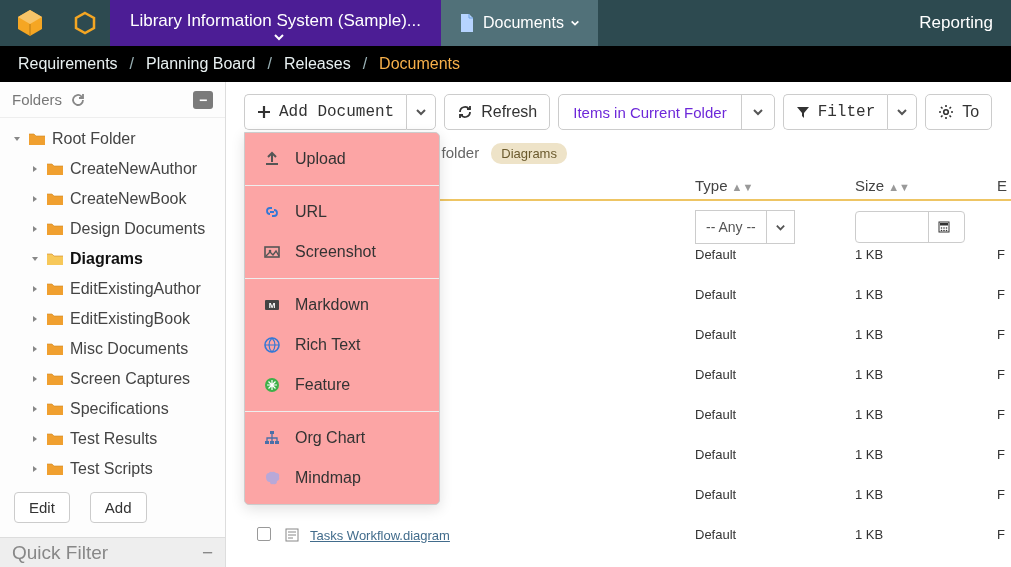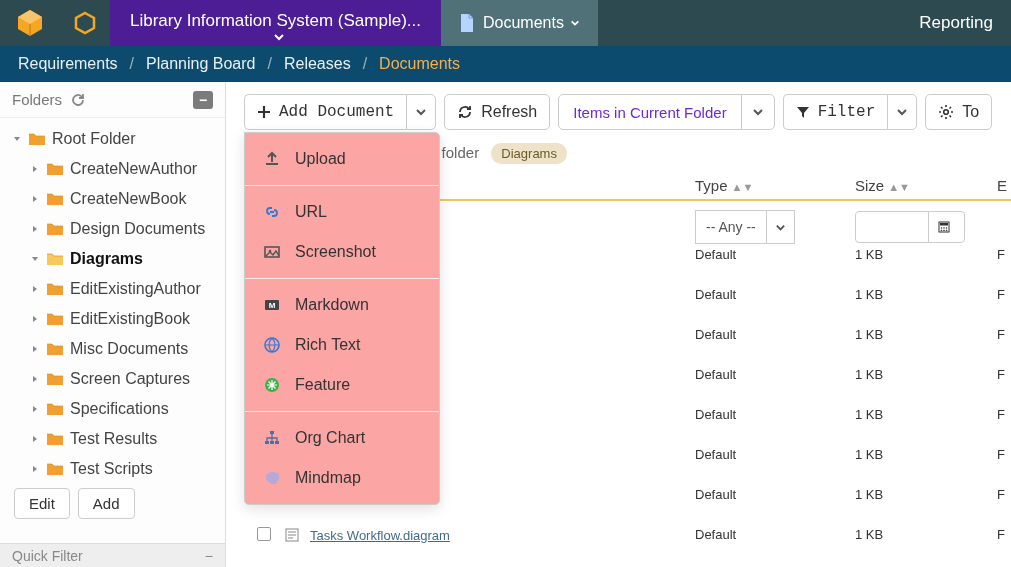--- a/index.html
+++ b/index.html
@@ -9,44 +9,44 @@
 .topbar .logo { width: 60px; display: flex; align-items: center; justify-content: center; }
 .topbar .hex { width: 50px; display: flex; align-items: center; justify-content: center; }
 .topbar .workspace { background: #4c1d95; display: flex; align-items: center; padding: 11px 20px; min-width: 330px; font-size: 17px; flex-direction: column; }
 .topbar .workspace .caret { margin-left: 8px; }
 .topbar .tab { display: flex; align-items: center; padding: 0 18px; font-size: 16px; }
 .topbar .tab.active { background: #517179; }
 .topbar .tab .docicon { margin-right: 8px; display: inline-flex; }
 .topbar .spacer { flex: 1; }
 .topbar .reporting { display: flex; align-items: center; padding: 0 18px; font-size: 17px; }
 
-.breadcrumbs { height: 36px; background: #0c4a6e; display: flex; align-items: center; padding: 0 18px; color: #d8e2e3; font-size: 16px; }
+.breadcrumbs { height: 36px; background: #000000; display: flex; align-items: center; padding: 0 18px; color: #d8e2e3; font-size: 16px; }
 .breadcrumbs .crumb { color: #e8f0f1; }
 .breadcrumbs .sep { margin: 0 12px; color: #9bb3b7; }
 .breadcrumbs .crumb.current { color: #f7b04a; }
 
 .main { display: flex; height: calc(100% - 46px - 36px); }
 
 .sidebar { width: 226px; border-right: 1px solid #ddd; display: flex; flex-direction: column; background: #fdfdfd; }
 .sidebar .sidehead { height: 36px; display: flex; align-items: center; padding: 16px 12px; color: #777; font-size: 15px; border-bottom: 1px solid #eee; }
 .sidebar .sidehead .refresh { margin-left: 8px; color: #888; }
 .sidebar .sidehead .spacer { flex: 1; }
 .sidebar .sidehead .collapse { width: 20px; height: 18px; background: #7b7b7b; border-radius: 3px; display: inline-flex; align-items: center; justify-content: center; color: #fff; font-weight: bold; font-size: 14px; }
 
 .tree { flex: 1; overflow: auto; padding: 6px 0; }
 .tree .node { display: flex; align-items: center; height: 30px; padding-left: 10px; cursor: pointer; font-size: 16px; color: #444; }
 .tree .node .twisty { width: 14px; color: #888; display: inline-flex; justify-content: center; }
 .tree .node .foldericon { width: 20px; margin: 0 4px; color: #f0a030; display: inline-flex; }
 .tree .node.selected .label { font-weight: 700; color: #111; }
 .tree .node.child { padding-left: 28px; }
 
-.sidebtns { display: flex; gap: 8px; padding: 10px 14px 24px; }
+.sidebtns { display: flex; gap: 20px; padding: 10px 14px 14px; }
 .sidebtns button { padding: 6px 14px; border: 1px solid #ccc; background: #fff; border-radius: 4px; font-size: 15px; color: #333; cursor: pointer; }
 
-.quickfilter { height: 24px; background: #eeeeee; display: flex; align-items: center; padding: 0 12px; color: #888; font-size: 14px; border-top: 1px solid #ddd; }
+.quickfilter { height: 30px; background: #eeeeee; display: flex; align-items: center; padding: 0 12px; color: #888; font-size: 19px; border-top: 1px solid #ddd; }
 .quickfilter .spacer { flex: 1; }
 
 .content { flex: 1; padding: 12px 0 0 18px; position: relative; overflow: hidden; }
 
 .toolbar { display: flex; align-items: center; gap: 8px; }
 .btn { display: inline-flex; align-items: center; height: 36px; border: 1px solid #ccc; background: #fff; border-radius: 5px; padding: 0 12px; font-size: 16px; color: #333; cursor: pointer; }
 .btn .icon { margin-right: 8px; display: inline-flex; }
 .btn.split { border-radius: 5px 0 0 5px; border-right: none; font-family: Liberation Mono, monospace; }
 .btn.caret-only { border-radius: 0 5px 5px 0; padding: 0 8px; }
 .btn-group { display: inline-flex; }

